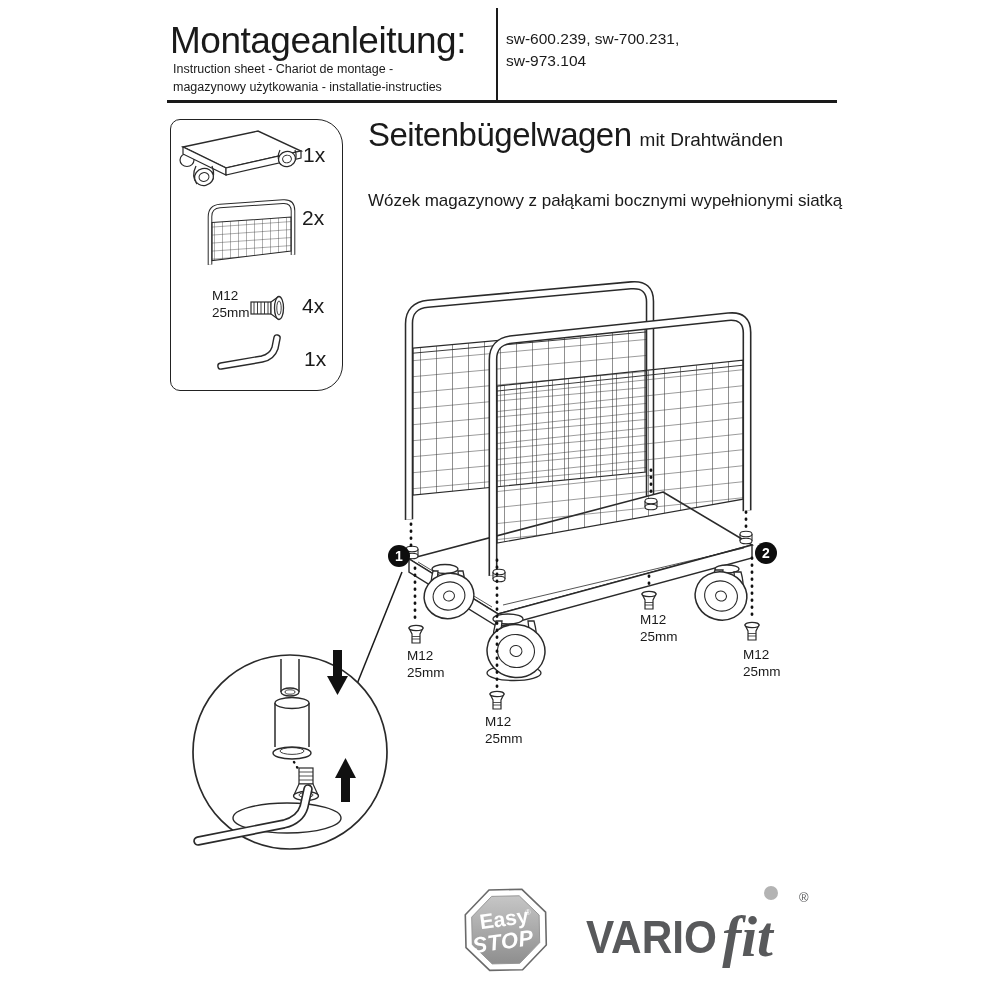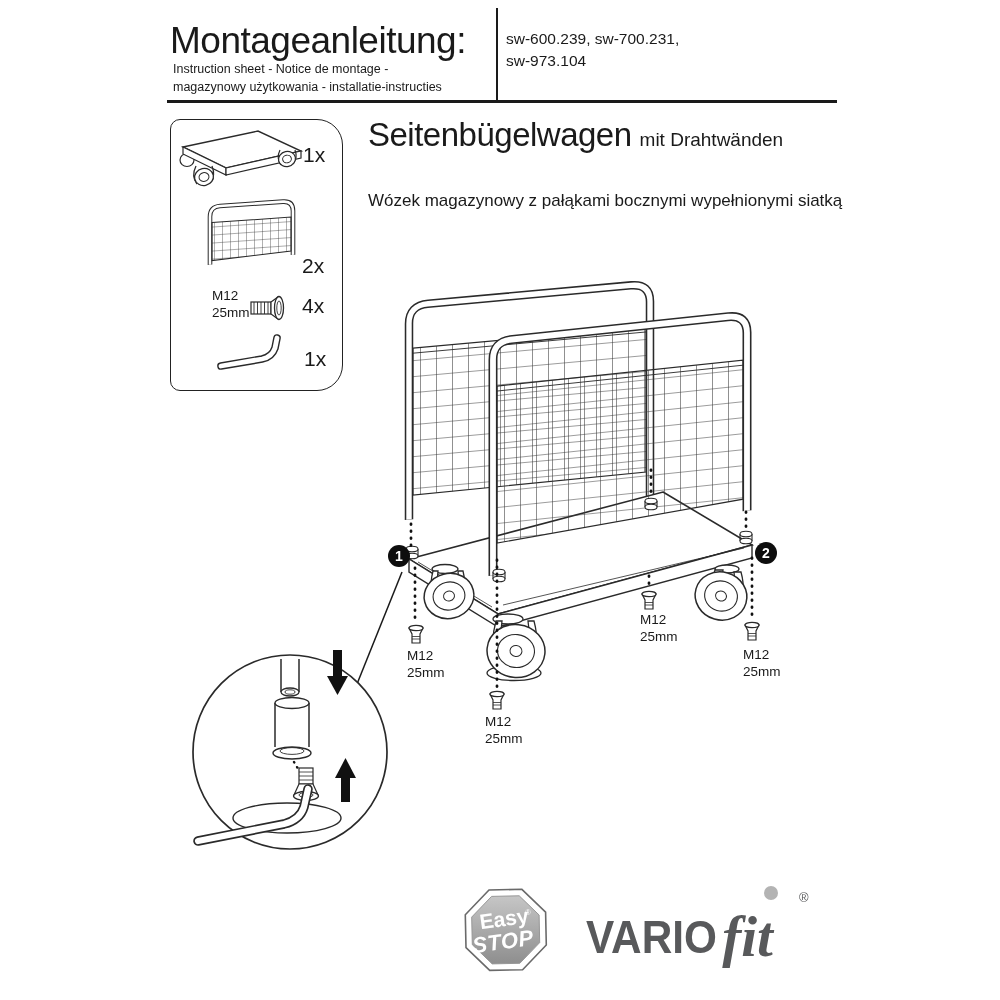--- a/index.html
+++ b/index.html
@@ -218,35 +218,35 @@
     <g>
       <polygon points="521.9,889.3 545.6,912.1 546.3,945 522.6,969.7 489.7,970.4 466,947.6 465.3,914.7 489,890" fill="#fff" stroke="#6a6a6a" stroke-width="1.6" transform="rotate(0 505 930)"></polygon>
       <polygon points="519.2,895.8 539.1,915 539.7,942.6 519.8,963.3 492.2,963.9 472.3,944.7 471.7,917.1 491.6,896.4" fill="url(#octgrad)" stroke="#979797" stroke-width="1"></polygon>
       <text x="504" y="926" font-size="21" font-weight="600" fill="#fff" text-anchor="middle" transform="rotate(-8 504 919)">Easy</text>
       <text x="528" y="915" font-size="7.5" fill="#fff" text-anchor="middle">®</text>
       <text x="503" y="949" font-size="22" font-weight="800" font-style="italic" fill="#fff" text-anchor="middle" letter-spacing="0.5" transform="rotate(-8 503 942)">STOP</text>
     </g>
   </svg>
 
   <div class="txt h-title" style="left:170px;top:20px;">Montageanleitung:</div>
-  <div class="txt h-sub" style="left:173px;top:62px;">Instruction sheet - Notice de montage -</div>
+  <div class="txt h-sub" style="left:173px;top:62px;">Instruction sheet - Chariot de montage -</div>
   <div class="txt h-sub" style="left:173px;top:80px;">magazynowy użytkowania - installatie-instructies</div>
   <div class="abs vline" style="left:496px;top:8px;height:94px;z-index:2;"></div>
   <div class="txt h-codes" style="left:506px;top:28px;">sw-600.239, sw-700.231,</div>
   <div class="txt h-codes" style="left:506px;top:50px;">sw-973.104</div>
   <div class="abs hrule" style="left:167px;top:100px;width:670px;z-index:2;"></div>
 
   <div class="txt" style="left:368px;top:116px;z-index:2;">
     <span class="p-title-de">Seitenbügelwagen</span><span class="p-title-suffix">mit Drahtwänden</span>
   </div>
   <div class="txt p-sub" style="left:368px;top:191px;">Wózek magazynowy z pałąkami bocznymi wypełnionymi siatką</div>
 
   <div class="abs partsbox" style="left:170px;top:119px;width:171px;height:270px;"></div>
   <div class="txt qty" style="left:303px;top:143px;">1x</div>
-  <div class="txt qty" style="left:302px;top:206px;margin-top:48px;">2x</div>
+  <div class="txt qty" style="left:302px;top:206px;">2x</div>
   <div class="txt small-label" style="left:212px;top:288px;">M12</div>
   <div class="txt small-label" style="left:212px;top:305px;">25mm</div>
   <div class="txt qty" style="left:302px;top:294px;">4x</div>
   <div class="txt qty" style="left:304px;top:347px;">1x</div>
 
   <div class="abs callout" style="left:388px;top:545px;">1</div>
   <div class="abs callout" style="left:755px;top:542px;">2</div>
 
   <div class="txt small-label" style="left:407px;top:648px;">M12</div>
   <div class="txt small-label" style="left:407px;top:665px;">25mm</div>

